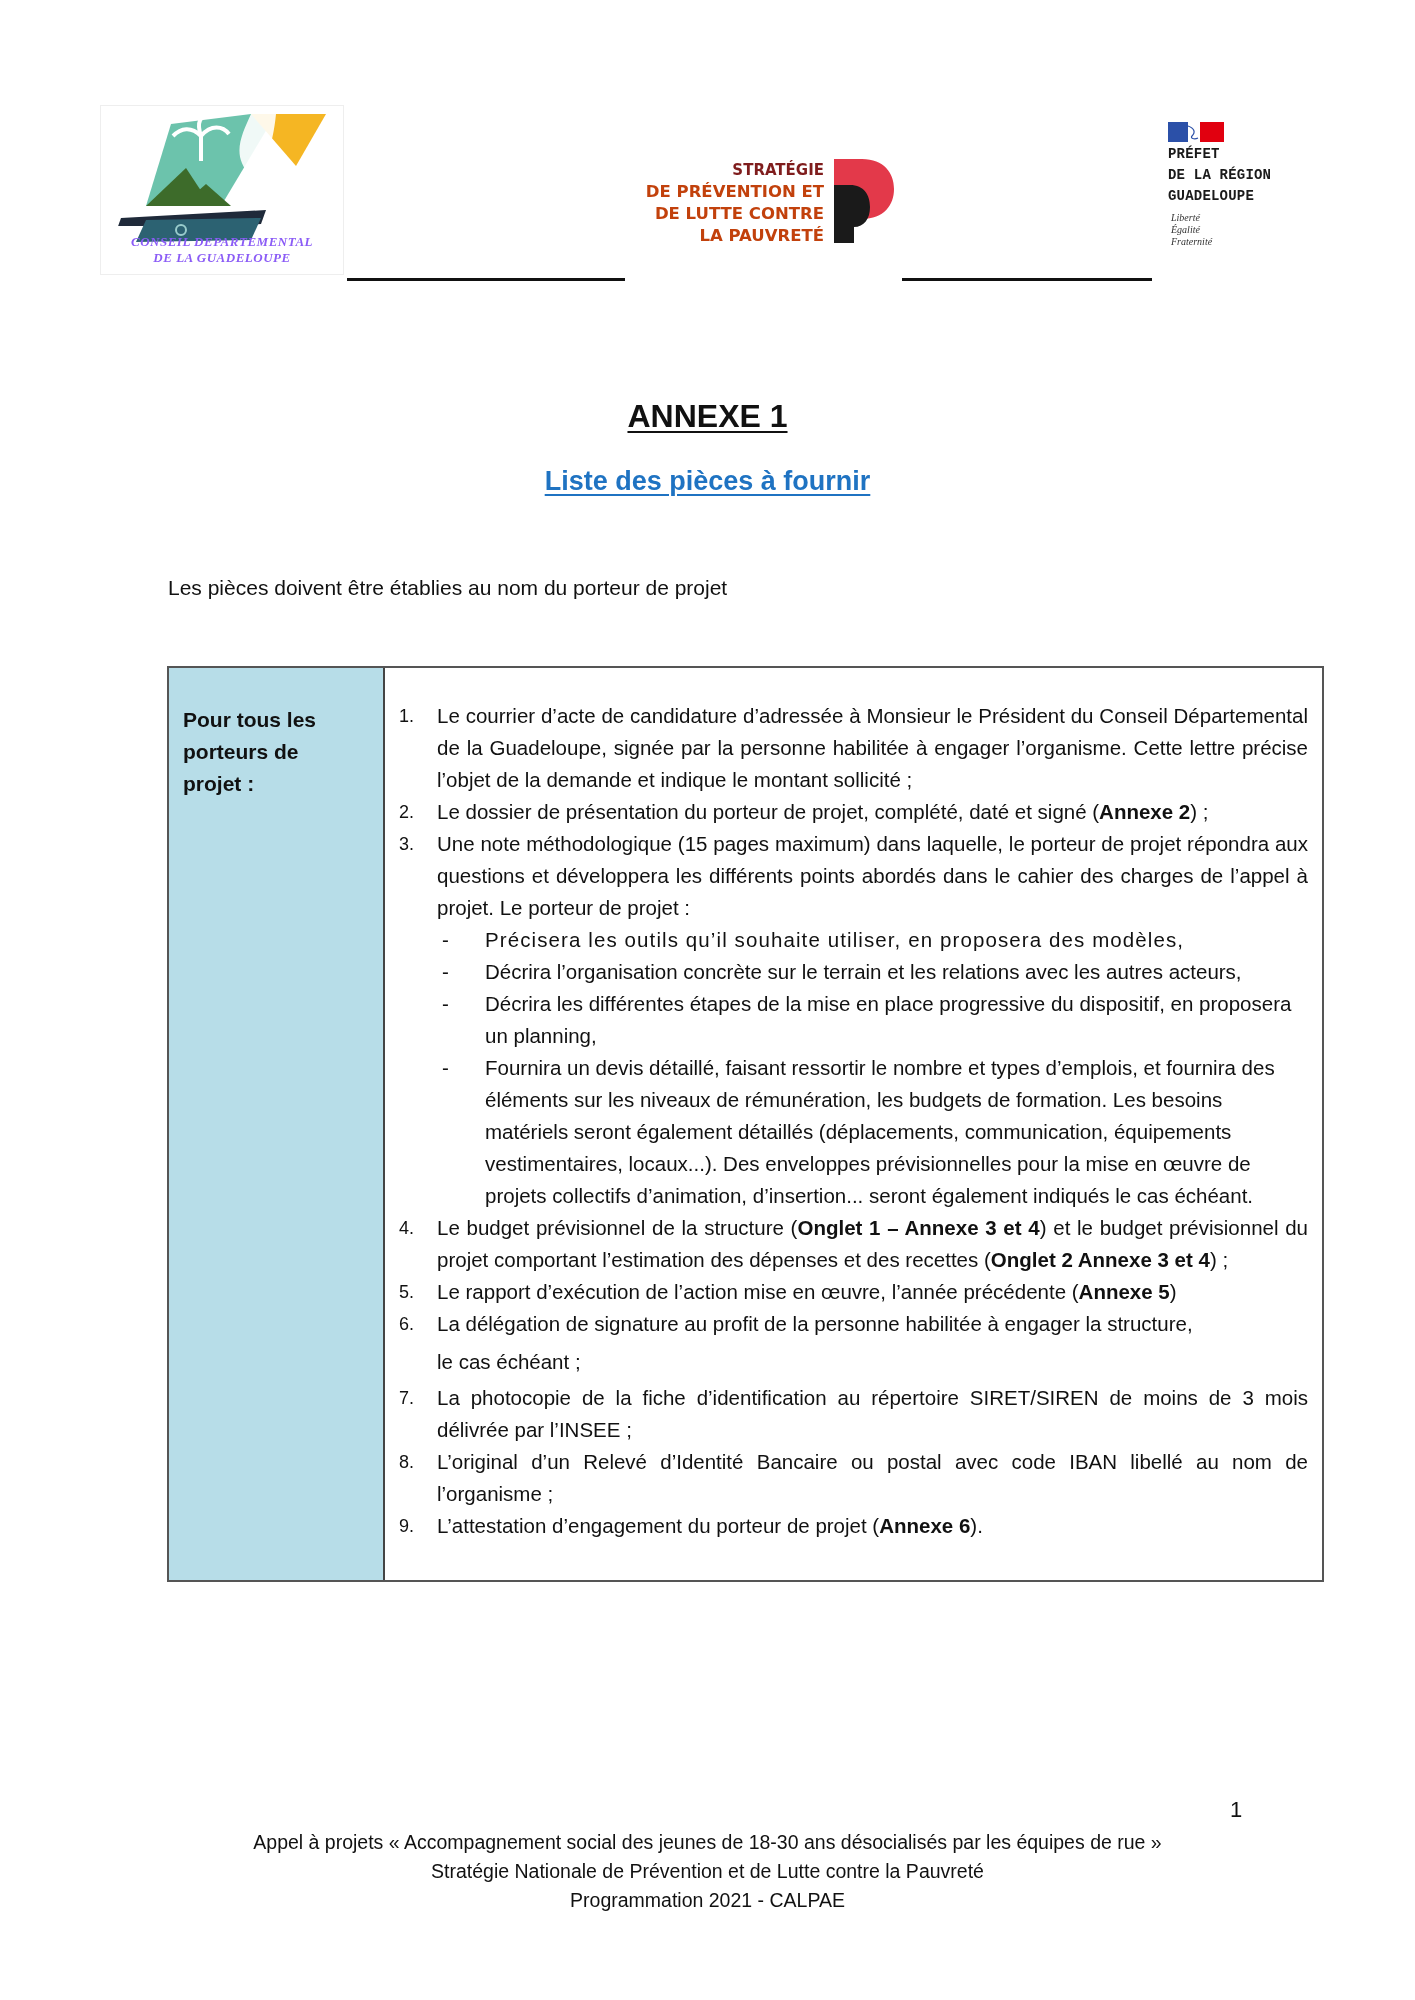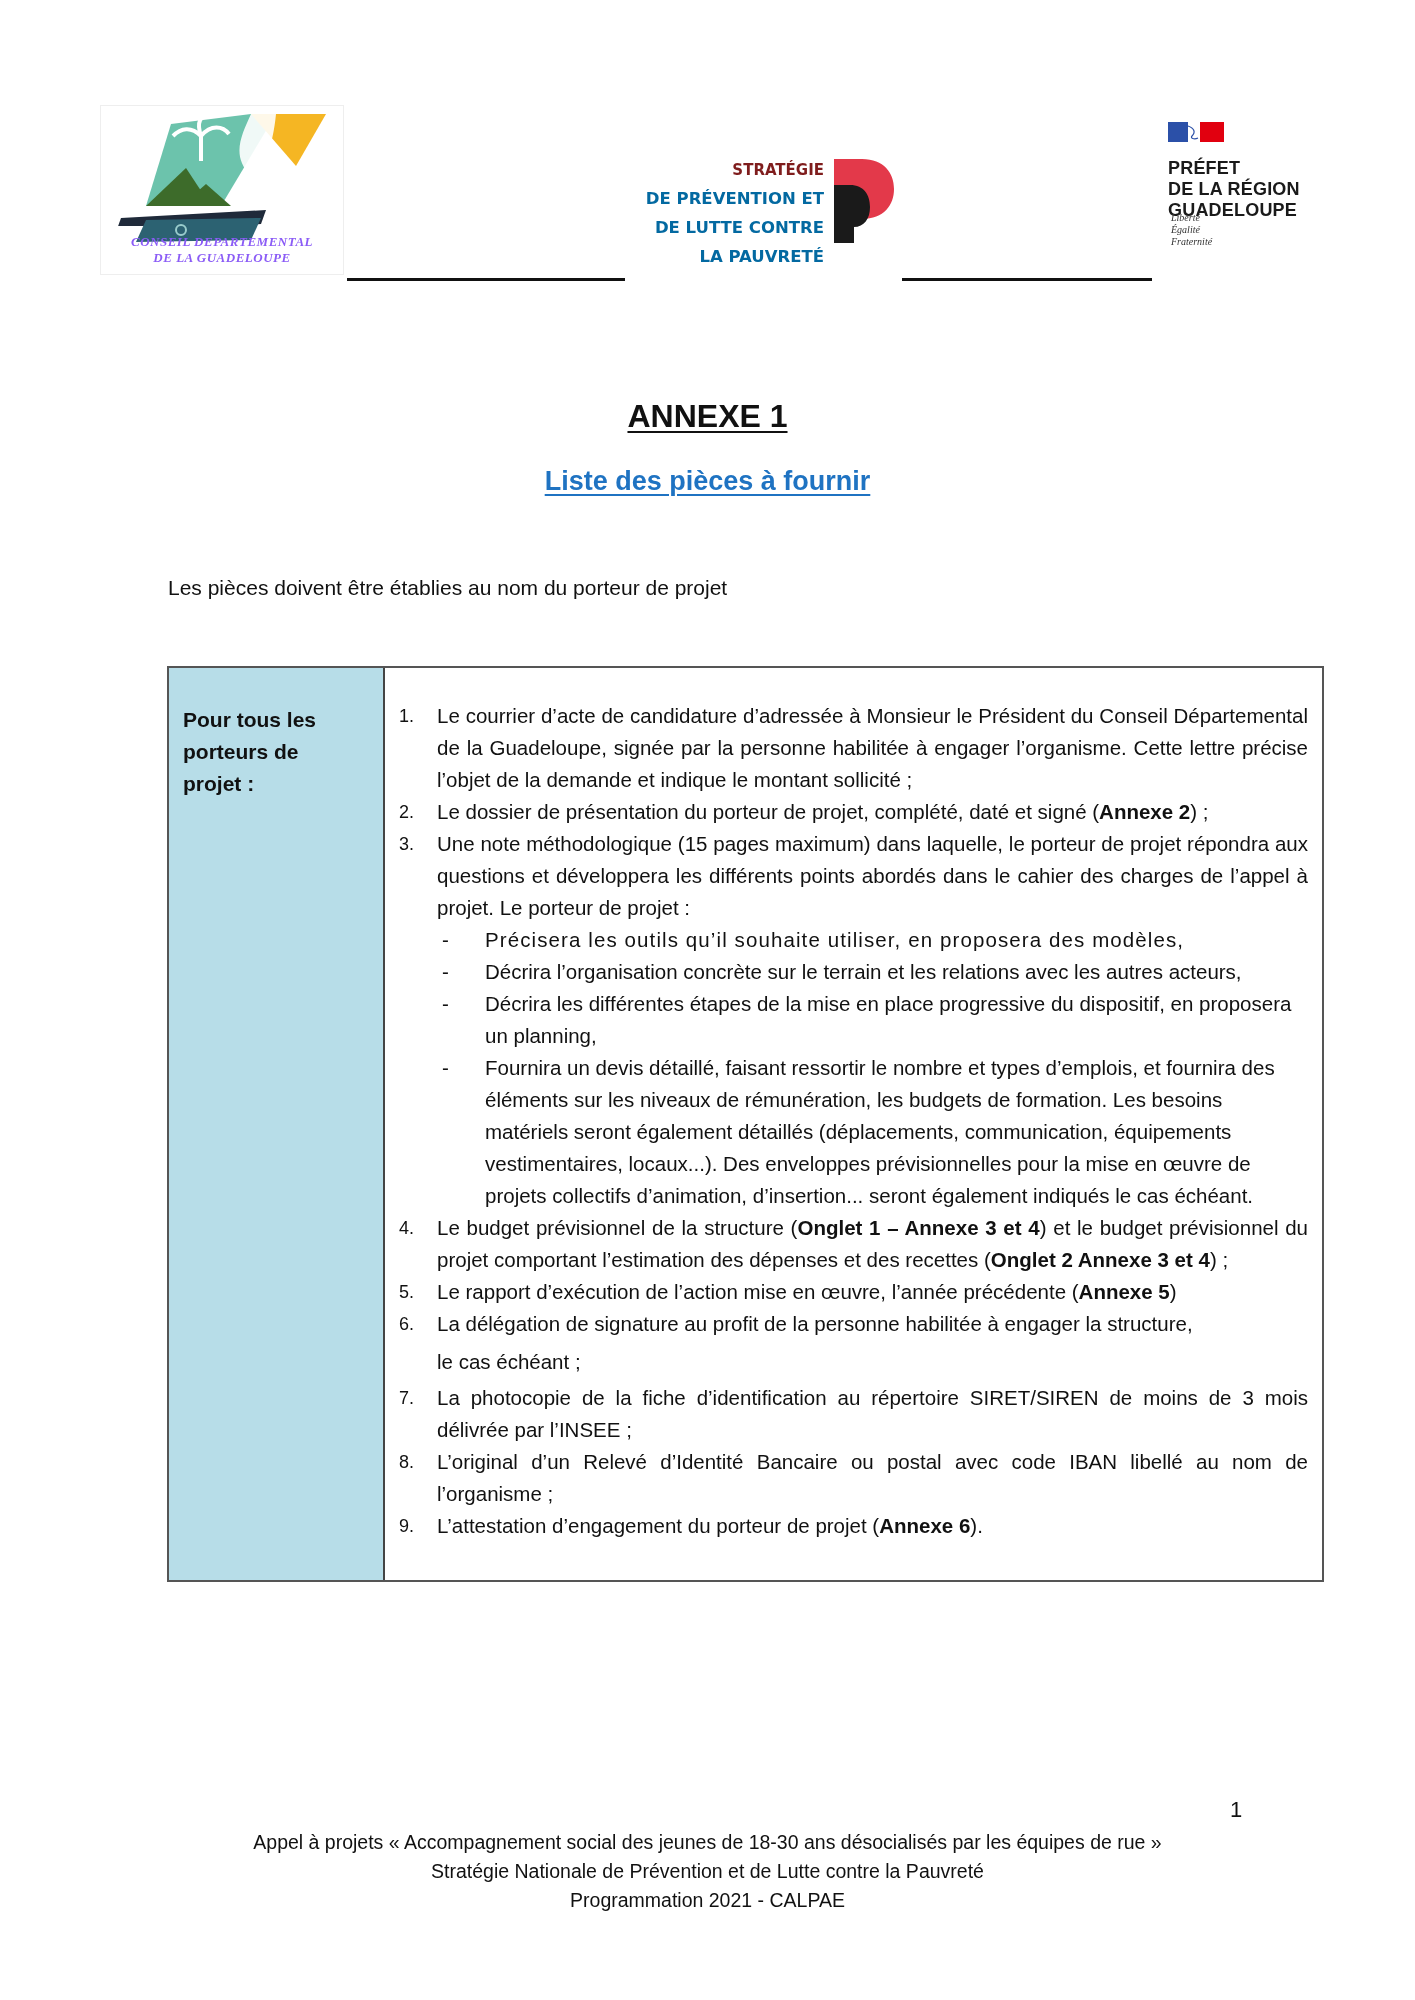--- a/index.html
+++ b/index.html
@@ -12,26 +12,26 @@
              border:1px solid #eee; }
   .logo-cd svg { display:block; }
   .logo-cd .cd-text { position:absolute; left:0; width:100%; text-align:center;
       font-family:"Liberation Serif", serif; font-style:italic; font-weight:bold;
       font-size:13px; letter-spacing:0.5px; color:#8b5cf6; line-height:16px; }
 
   .logo-sp { left:636px; top:155px; width:260px; height:100px; }
   .logo-sp .sp-lines { position:absolute; right:72px; top:4px; text-align:right;
       font-family:"DejaVu Sans", sans-serif; font-weight:bold; line-height:22px; }
   .logo-sp .sp-red { color:#7f1d1d; font-size:15px; }
-  .logo-sp .sp-black { color:#0369a1; font-size:16.5px;margin-top:7px; }
+  .logo-sp .sp-black { color:#c2410c; font-size:16.5px; }
 
   .logo-pref { left:1168px; top:120px; width:170px; height:140px; }
   .logo-pref .flag { position:absolute; left:0; top:2px; width:56px; height:20px; }
-  .logo-pref .pref-title { position:absolute; left:0; top:38px; font-family:Liberation Sans, sans-serif;
-      font-weight:bold; font-size:18px; line-height:21px; color:#1a1a1a; letter-spacing:0.2px; }
+  .logo-pref .pref-title { position:absolute; left:0; top:24px; font-family:Liberation Mono, monospace;
+      font-weight:bold; font-size:14px; line-height:21px; color:#1a1a1a; letter-spacing:0.2px; }
   .logo-pref .pref-motto { position:absolute; left:3px; top:92px; font-family:"Liberation Serif", serif;
       font-style:italic; font-size:10px; line-height:12px; color:#333; }
 
   .rule { height:3px; background:#111; }
   .rule-left { left:347px; top:278px; width:278px; }
   .rule-right { left:902px; top:278px; width:250px; }
 
   
   .title { left:0; width:1415px; text-align:center; top:398px; font-size:32px;
            font-weight:bold; }

